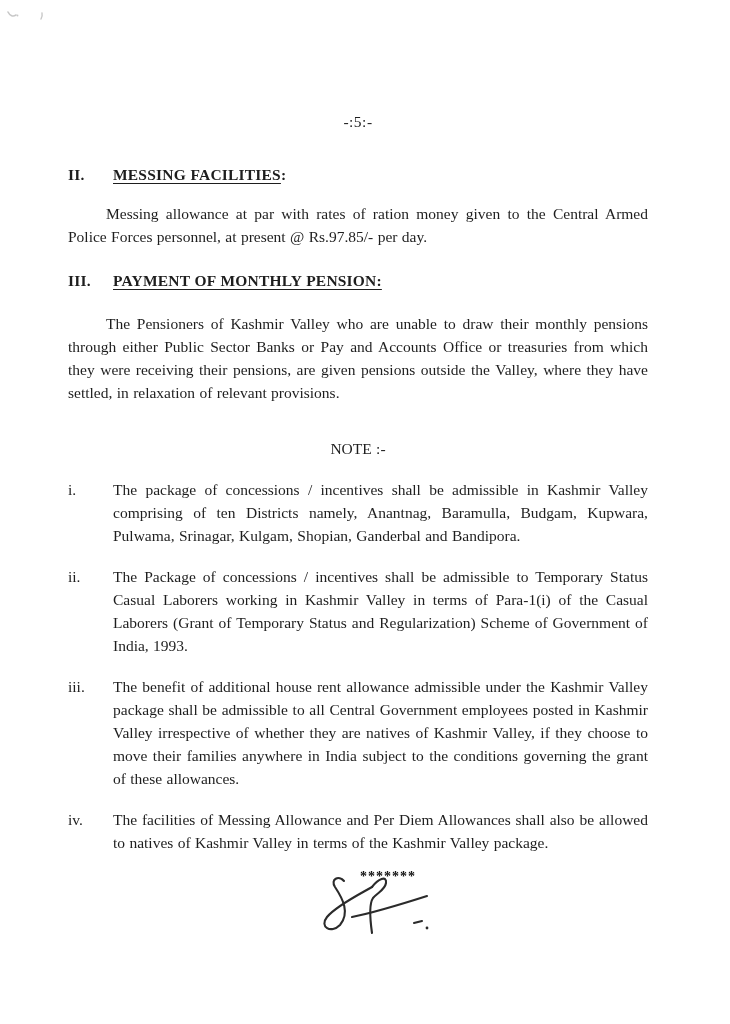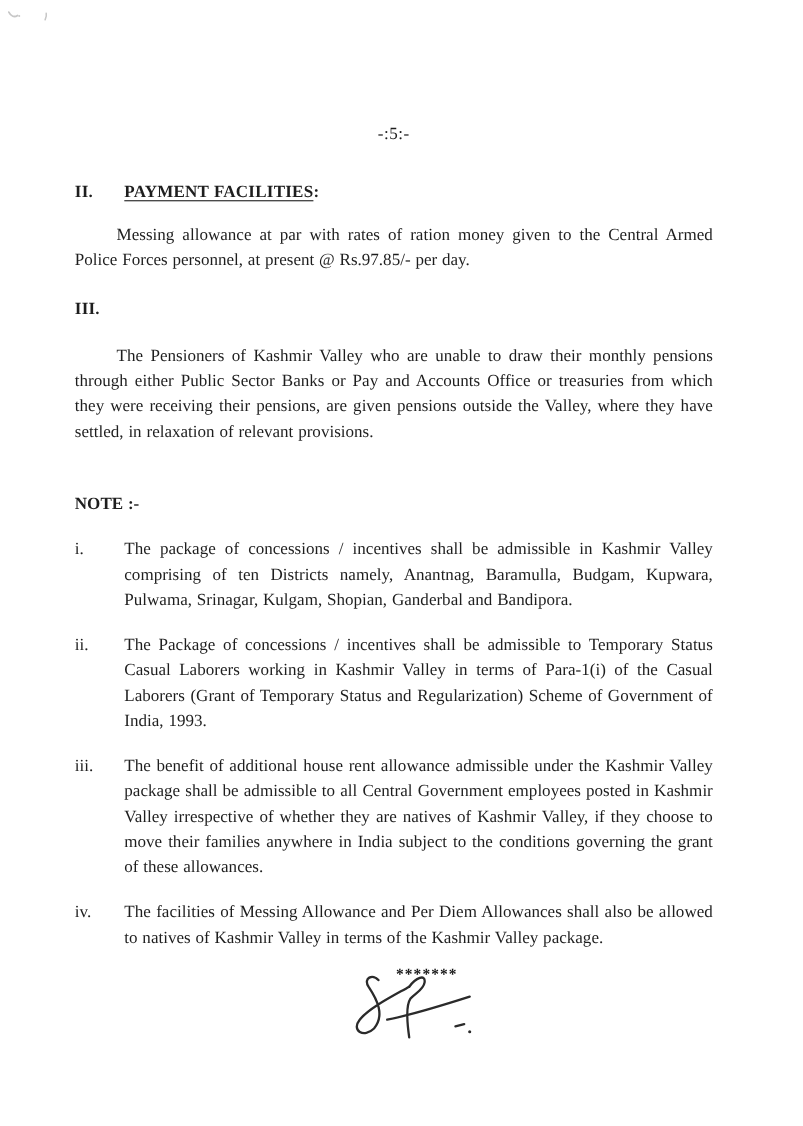--- a/index.html
+++ b/index.html
@@ -50,22 +50,23 @@
   }
   .para {
     text-align: justify;
     text-indent: 38px;
   }
   .para-wide {
     margin-top: 20px;
   }
   .section-heading.second { margin-top: 21px; }
   .note-label {
-    margin-top: 43px;
-    font-weight: bold;
+    margin-top: 33px;
+    font-weight: normal;
+    text-align: center;
   }
   .note-item {
     display: flex;
     margin-top: 18px;
   }
   .note-item .num {
     width: 45px;
     flex: 0 0 45px;
   }
   .note-item .txt {
@@ -111,27 +112,28 @@
       <path d="M4,2 C4.5,4 4,6 3,8" stroke="#9a9a9a" stroke-width="1.4" fill="none" stroke-linecap="round"></path>
     </svg>
   </span>
 
   <div class="content">
 
     <div class="page-number">-:5:-</div>
 
     <div class="section-heading">
       <span class="num">II.</span>
-      <span><span class="underlined">PAYMENT FACILITIES</span><span>:</span></span>
+      <span><span class="underlined">MESSING FACILITIES</span><span>:</span></span>
     </div>
 
     <p class="para">Messing allowance at par with rates of ration money given to the Central Armed Police Forces personnel, at present @ Rs.97.85/- per day.</p>
 
     <div class="section-heading second">
       <span class="num">III.</span>
+      <span><span class="underlined">PAYMENT OF MONTHLY PENSION:</span><span></span></span>
     </div>
 
     <p class="para para-wide">The Pensioners of Kashmir Valley who are unable to draw their monthly pensions through either Public Sector Banks or Pay and Accounts Office or treasuries from which they were receiving their pensions, are given pensions outside the Valley, where they have settled, in relaxation of relevant provisions.</p>
 
     <div class="note-label">NOTE :-</div>
 
     <div class="note-item">
       <span class="num">i.</span>
       <span class="txt">The package of concessions / incentives shall be admissible in Kashmir Valley comprising of ten Districts namely, Anantnag, Baramulla, Budgam, Kupwara, Pulwama, Srinagar, Kulgam, Shopian, Ganderbal and Bandipora.</span>
     </div>

